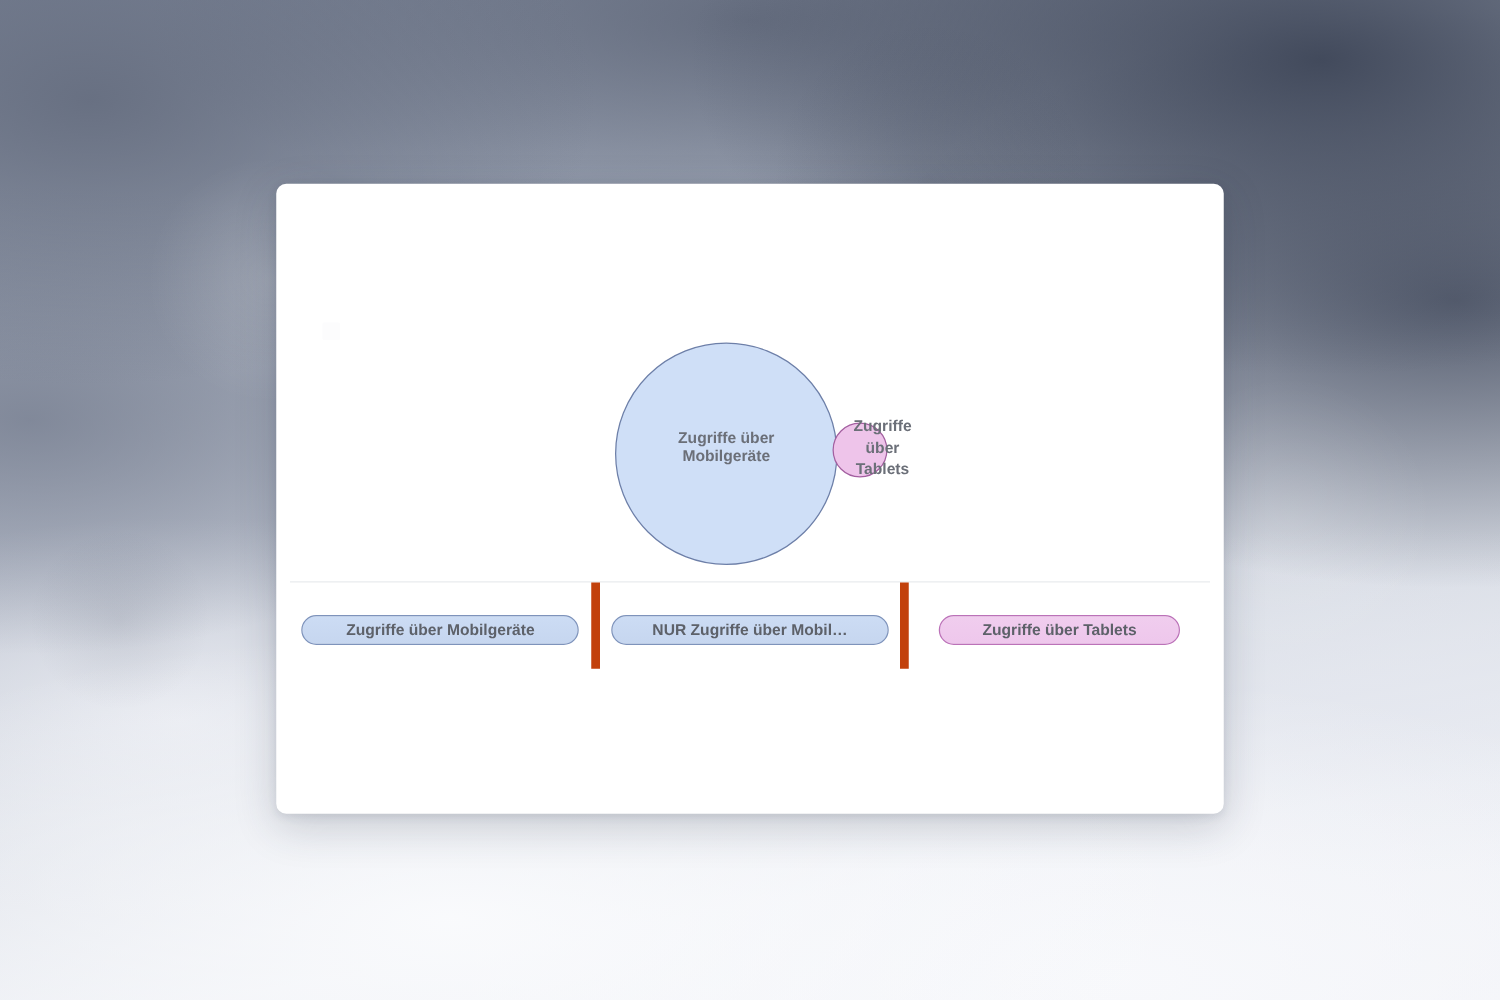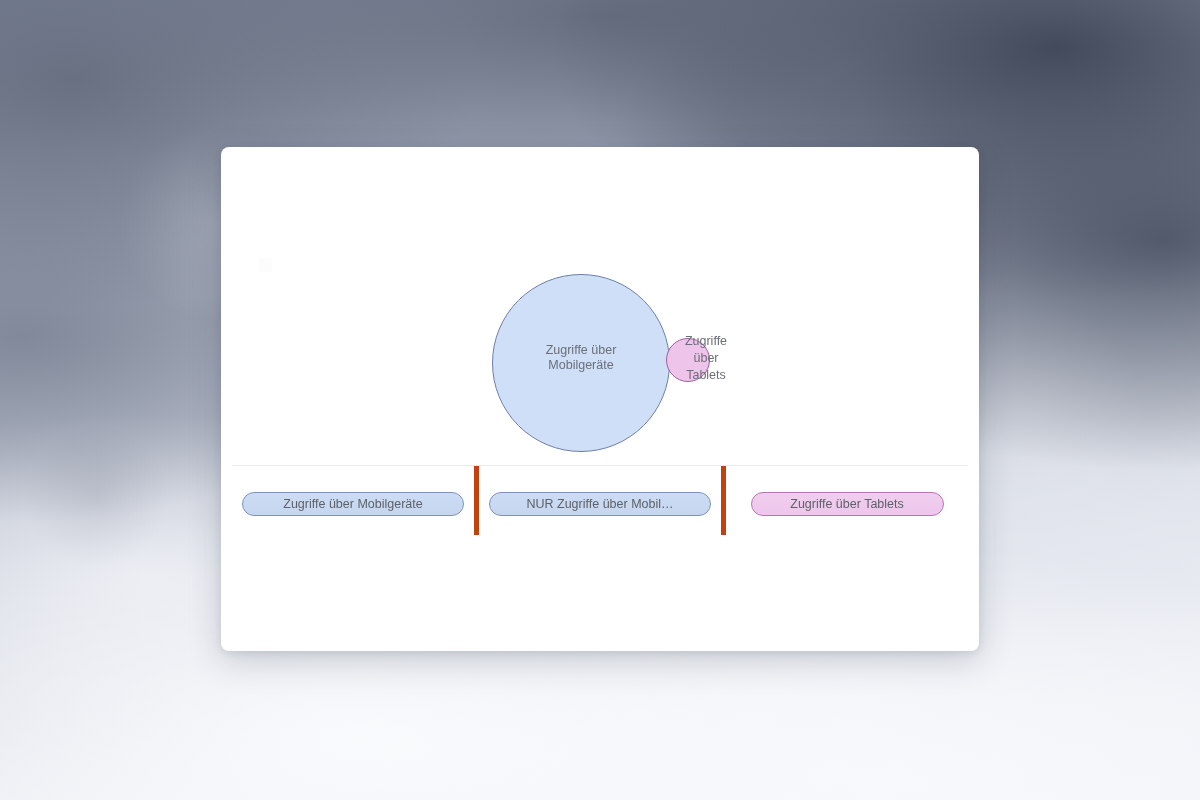--- a/index.html
+++ b/index.html
@@ -44,20 +44,21 @@
   #card {
     position: absolute;
     left: 221px;
     top: 147px;
     width: 758px;
     height: 504px;
     background: #ffffff;
     border-radius: 8px;
     box-shadow: 0 10px 34px rgba(42,50,68,0.20), 0 2px 8px rgba(42,50,68,0.10);
     overflow: hidden;
+    font-weight: bold;
   }
 
   
   #ghost-marker {
     position: absolute;
     left: 37px;
     top: 111px;
     width: 14px;
     height: 14px;
     background: #fcfcfd;
@@ -130,21 +131,21 @@
     display: flex;
   }
 
   .legend-cell {
     flex: 1 1 0;
     display: flex;
     align-items: center;
     justify-content: center;
     padding-top: 7px;
   }
-  .legend-cell + .legend-cell { border-left: 5px solid #c2410c; }
+  .legend-cell + .legend-cell { border-left: 7px solid #c2410c; }
 
   .legend-pill {
     display: inline-flex;
     align-items: center;
     justify-content: center;
     height: 24px;
     padding: 0 14px;
     border-radius: 13px;
     font-size: 12.5px;
     color: #5d6169;

